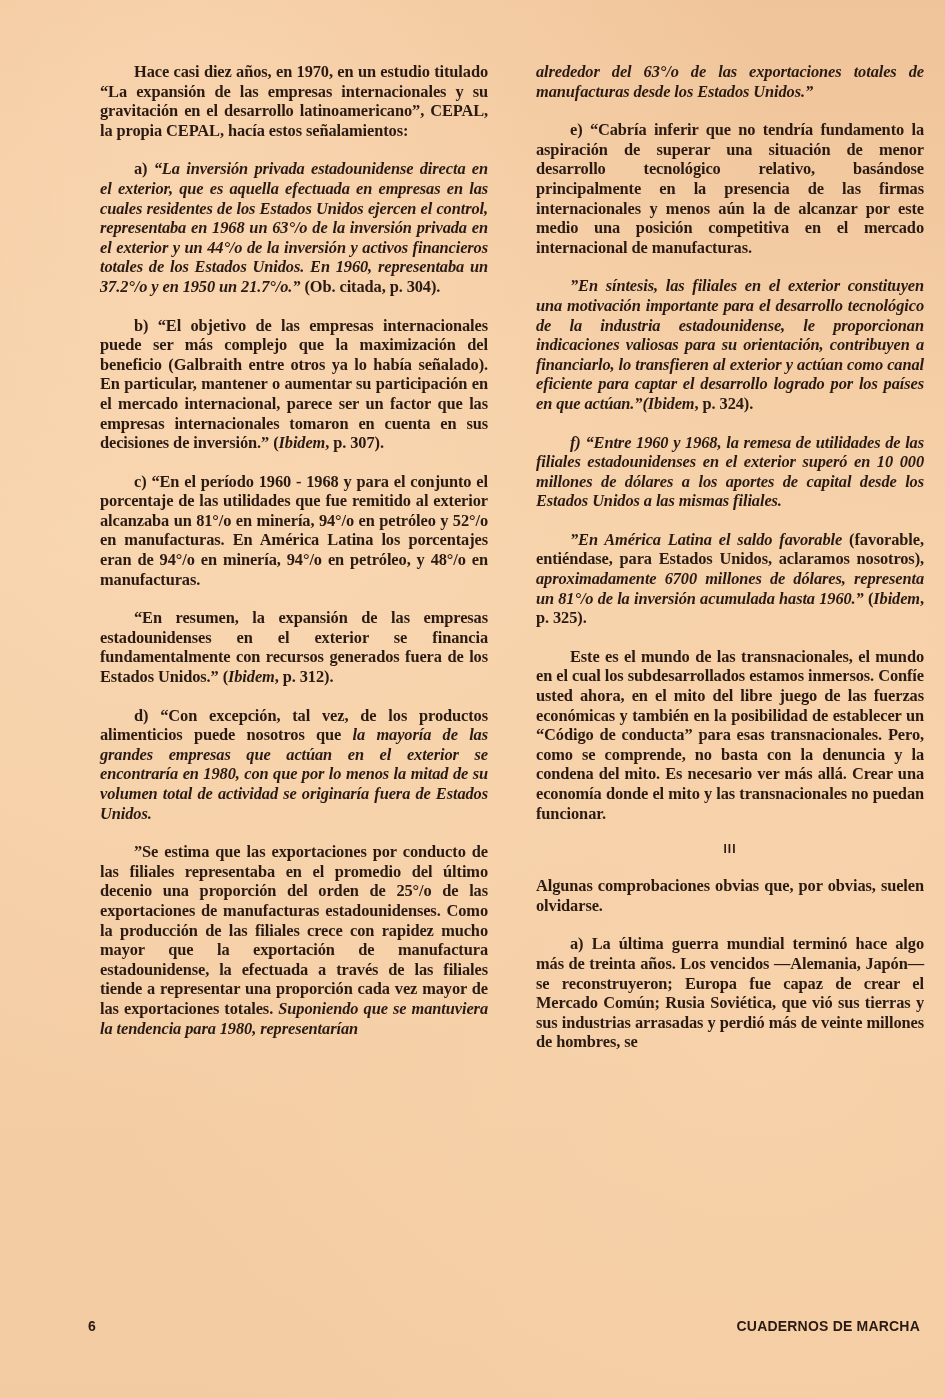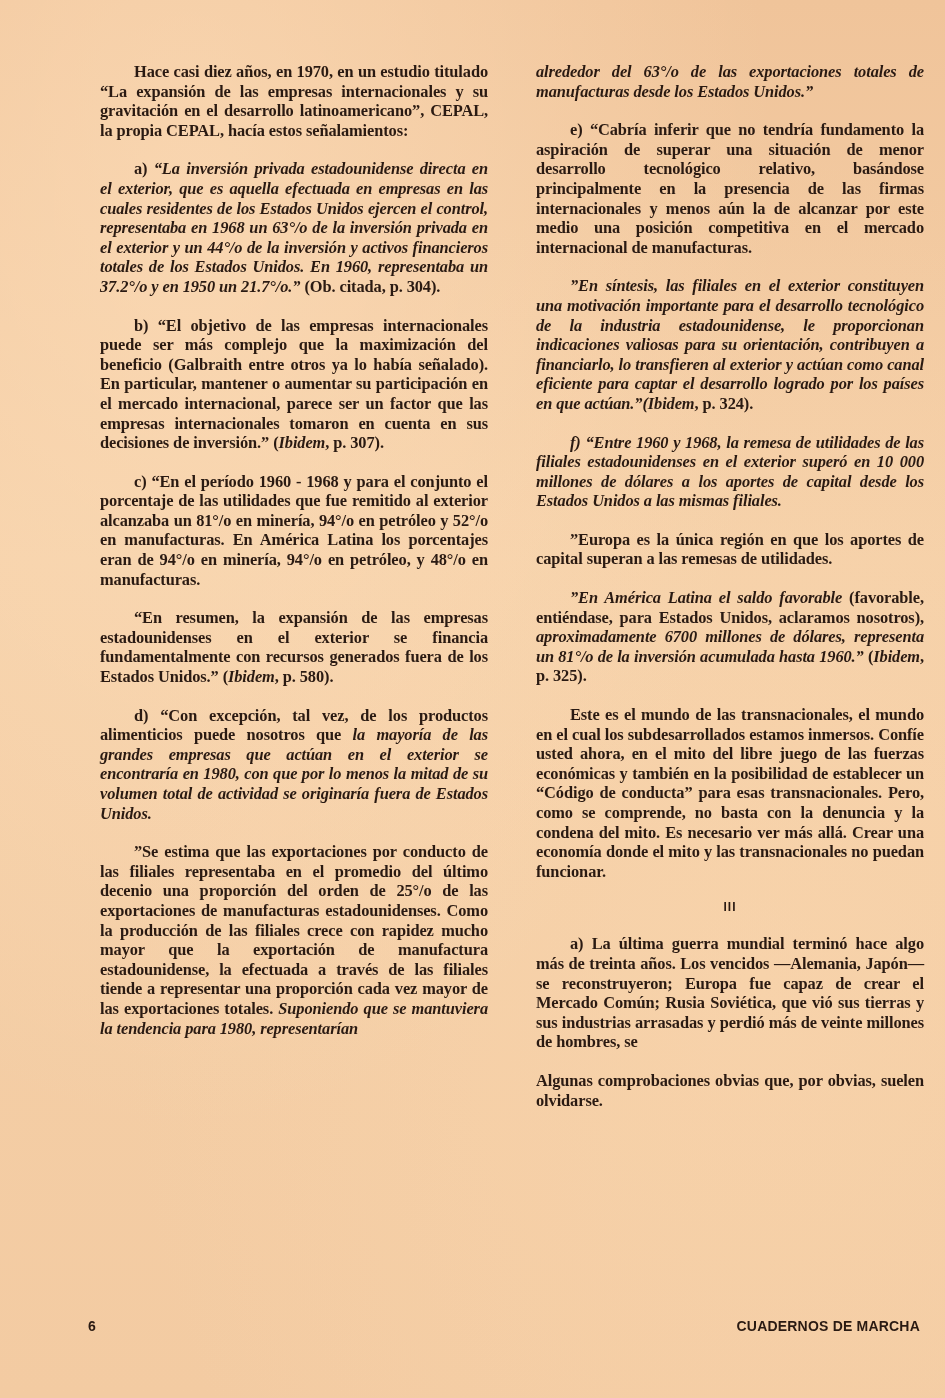--- a/index.html
+++ b/index.html
@@ -40,35 +40,34 @@
 </style>
 </head>
 <body>
 
 <div class="page">
   <div class="col col-left" id="col-left">
       <p class="para"><span>Hace casi diez años, en 1970, en un estudio titulado “La expansión de las empresas internacionales y su gravitación en el desarrollo latinoamericano”, CEPAL, la propia CEPAL, hacía estos señalamientos:</span></p>
       <p class="para"><span>a) </span><span class="it">“La inversión privada estadounidense directa en el exterior, que es aquella efectuada en empresas en las cuales residentes de los Estados Unidos ejercen el control, representaba en 1968 un 63°/o de la inversión privada en el exterior y un 44°/o de la inversión y activos financieros totales de los Estados Unidos. En 1960, representaba un 37.2°/o y en 1950 un 21.7°/o.”</span><span> (Ob. citada, p. 304).</span></p>
       <p class="para"><span>b) “El objetivo de las empresas internacionales puede ser más complejo que la maximización del beneficio (Galbraith entre otros ya lo había señalado). En particular, mantener o aumentar su participación en el mercado internacional, parece ser un factor que las empresas internacionales tomaron en cuenta en sus decisiones de inversión.” (</span><span class="it">Ibidem</span><span>, p. 307).</span></p>
       <p class="para"><span>c) “En el período 1960 - 1968 y para el conjunto el porcentaje de las utilidades que fue remitido al exterior alcanzaba un 81°/o en minería, 94°/o en petróleo y 52°/o en manufacturas. En América Latina los porcentajes eran de 94°/o en minería, 94°/o en petróleo, y 48°/o en manufacturas.</span></p>
-      <p class="para"><span>“En resumen, la expansión de las empresas estadounidenses en el exterior se financia fundamentalmente con recursos generados fuera de los Estados Unidos.” (</span><span class="it">Ibidem</span><span>, p. 580).</span></p>
+      <p class="para"><span>“En resumen, la expansión de las empresas estadounidenses en el exterior se financia fundamentalmente con recursos generados fuera de los Estados Unidos.” (</span><span class="it">Ibidem</span><span>, p. 312).</span></p>
       <p class="para"><span>d) “Con excepción, tal vez, de los productos alimenticios puede nosotros que </span><span class="it">la mayoría de las grandes empresas que actúan en el exterior se encontraría en 1980, con que por lo menos la mitad de su volumen total de actividad se originaría fuera de Estados Unidos.</span></p>
       <p class="para"><span>”Se estima que las exportaciones por conducto de las filiales representaba en el promedio del último decenio una proporción del orden de 25°/o de las exportaciones de manufacturas estadounidenses. Como la producción de las filiales crece con rapidez mucho mayor que la exportación de manufactura estadounidense, la efectuada a través de las filiales tiende a representar una proporción cada vez mayor de las exportaciones totales. </span><span class="it">Suponiendo que se mantuviera la tendencia para 1980, representarían</span></p>
     </div>
   <div class="col col-right">
     <div id="col-right-a">
         <p class="para noindent"><span class="it">alrededor del 63°/o de las exportaciones totales de manufacturas desde los Estados Unidos.”</span></p>
         <p class="para"><span>e) “Cabría inferir que no tendría fundamento la aspiración de superar una situación de menor desarrollo tecnológico relativo, basándose principalmente en la presencia de las firmas internacionales y menos aún la de alcanzar por este medio una posición competitiva en el mercado internacional de manufacturas.</span></p>
         <p class="para"><span class="it">”En síntesis, las filiales en el exterior constituyen una motivación importante para el desarrollo tecnológico de la industria estadounidense, le proporcionan indicaciones valiosas para su orientación, contribuyen a financiarlo, lo transfieren al exterior y actúan como canal eficiente para captar el desarrollo logrado por los países en que actúan.”(Ibidem</span><span>, p. 324).</span></p>
         <p class="para"><span class="it">f) “Entre 1960 y 1968, la remesa de utilidades de las filiales estadounidenses en el exterior superó en 10 000 millones de dólares a los aportes de capital desde los Estados Unidos a las mismas filiales.</span></p>
-        <p class="para"><span>”Europa es la única región en que los aportes de capital superan a las remesas de utilidades.</span></p>
         <p class="para"><span class="it">”En América Latina el saldo favorable</span><span> (favorable, entiéndase, para Estados Unidos, aclaramos nosotros), </span><span class="it">aproximadamente 6700 millones de dólares, representa un 81°/o de la inversión acumulada hasta 1960.”</span><span> (</span><span class="it">Ibidem</span><span>, p. 325).</span></p>
         <p class="para"><span>Este es el mundo de las transnacionales, el mundo en el cual los subdesarrollados estamos inmersos. Confíe usted ahora, en el mito del libre juego de las fuerzas económicas y también en la posibilidad de establecer un “Código de conducta” para esas transnacionales. Pero, como se comprende, no basta con la denuncia y la condena del mito. Es necesario ver más allá. Crear una economía donde el mito y las transnacionales no puedan funcionar.</span></p>
       </div>
     <div class="section-num">III</div>
     <div id="col-right-b">
+        <p class="para noindent"><span>Algunas comprobaciones obvias que, por obvias, suelen olvidarse.</span></p>
         <p class="para"><span>a) La última guerra mundial terminó hace algo más de treinta años. Los vencidos —Alemania, Japón— se reconstruyeron; Europa fue capaz de crear el Mercado Común; Rusia Soviética, que vió sus tierras y sus industrias arrasadas y perdió más de veinte millones de hombres, se</span></p>
-        <p class="para noindent"><span>Algunas comprobaciones obvias que, por obvias, suelen olvidarse.</span></p>
       </div>
   </div>
   <div class="footer page-number">6</div>
   <div class="footer running-title">CUADERNOS DE MARCHA</div>
 </div>
 
 </body></html>

